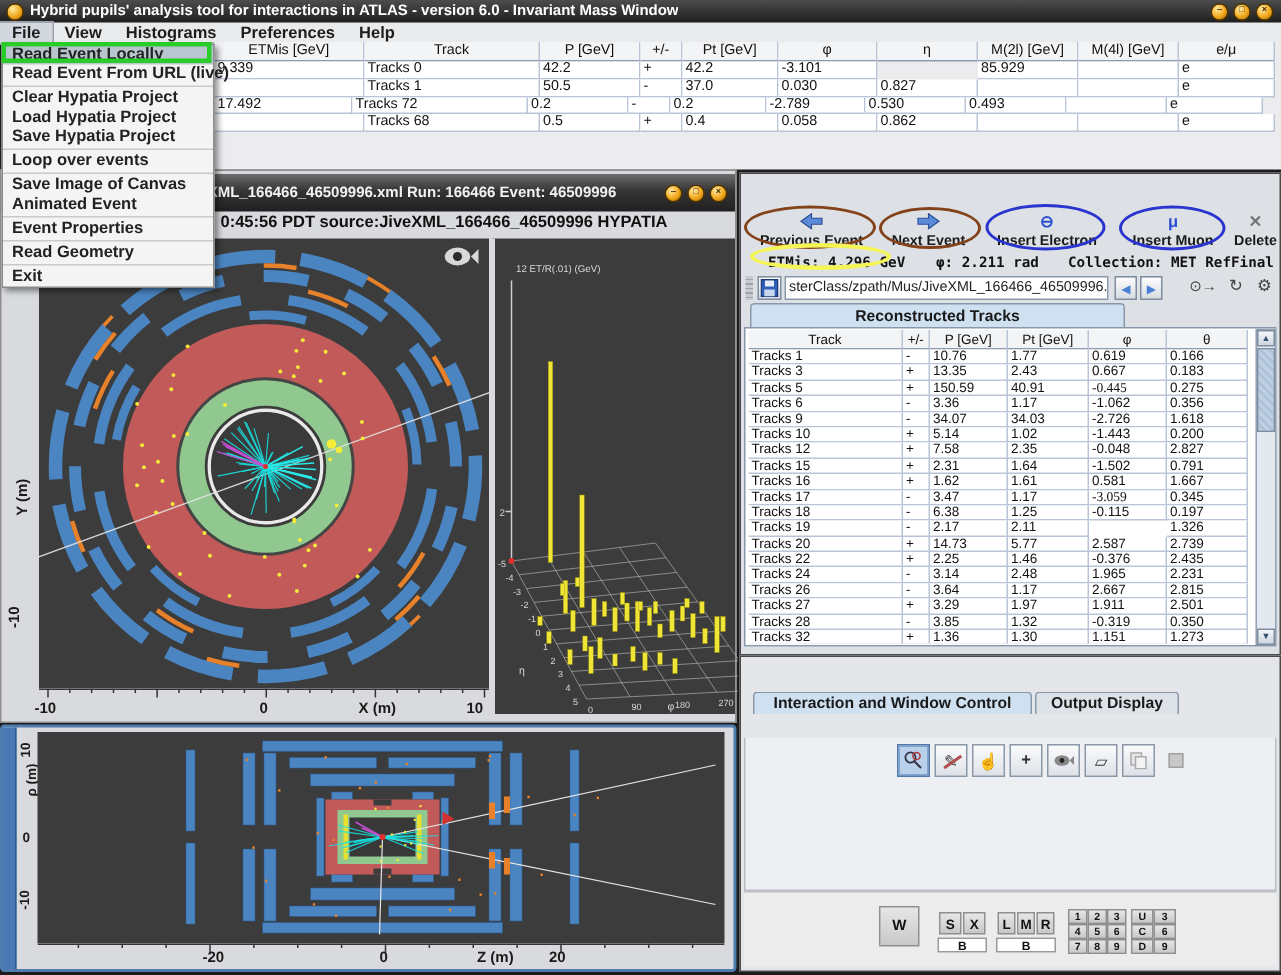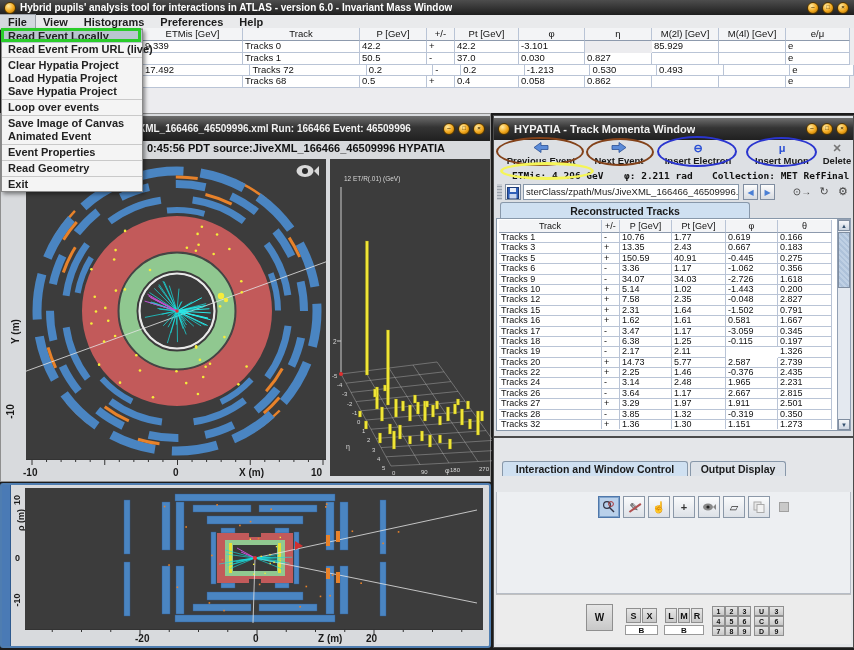--- a/index.html
+++ b/index.html
@@ -132,26 +132,26 @@
         <div class="tbl-cell" style="width: 67px;">50.5</div>
         <div class="tbl-cell" style="width: 28px;">-</div>
         <div class="tbl-cell" style="width: 64px;">37.0</div>
         <div class="tbl-cell" style="width: 66px;">0.030</div>
         <div class="tbl-cell" style="width: 67px;">0.827</div>
         <div class="tbl-cell" style="width: 67px;"></div>
         <div class="tbl-cell" style="width: 67px;"></div>
         <div class="tbl-cell" style="width: 64px;">e</div>
       </div>
       <div class="tbl-row" style="height: 11.8px; line-height: 10.8px;">
-        <div class="tbl-cell" style="width: 108px;">17.492</div>
+        <div class="tbl-cell" style="width: 92px;">17.492</div>
         <div class="tbl-cell" style="width: 117px;">Tracks 72</div>
         <div class="tbl-cell" style="width: 67px;">0.2</div>
         <div class="tbl-cell" style="width: 28px;">-</div>
         <div class="tbl-cell" style="width: 64px;">0.2</div>
-        <div class="tbl-cell" style="width: 66px;">-1.213</div>
+        <div class="tbl-cell" style="width: 66px;">-2.789</div>
         <div class="tbl-cell" style="width: 67px;">0.530</div>
         <div class="tbl-cell" style="width: 67px;">0.493</div>
         <div class="tbl-cell" style="width: 67px;"></div>
         <div class="tbl-cell" style="width: 64px;">e</div>
       </div>
       <div class="tbl-row" style="height: 11.8px; line-height: 10.8px;">
         <div class="tbl-cell" style="width: 100px;"></div>
         <div class="tbl-cell" style="width: 117px;">Tracks 68</div>
         <div class="tbl-cell" style="width: 67px;">0.5</div>
         <div class="tbl-cell" style="width: 28px;">+</div>
@@ -544,29 +544,20 @@
         <line x1="407.5" y1="0" x2="407.5" y2="3" stroke="#333" stroke-width="1"></line>
         <line x1="436.75" y1="0" x2="436.75" y2="3" stroke="#333" stroke-width="1"></line>
       </svg>
     <span class="abs axis-label" style="left:133px;top:148px;">-20</span>
     <span class="abs axis-label" style="left:251px;top:148px;">0</span>
     <span class="abs axis-label" style="left:316px;top:148px;">Z (m)</span>
     <span class="abs axis-label" style="left:364px;top:148px;">20</span>
   </div>
 
   <div class="abs" id="track-window">
-    <div class="abs win-title" style="left:0;top:2px;width:359px;height:22px;">
-      <span class="sphere"></span>
-      <span class="nowrap">HYPATIA - Track Momenta Window</span>
-      <span class="winbtns">
-        <span class="wbtn">‒</span>
-        <span class="wbtn">□</span>
-        <span class="wbtn">×</span>
-      </span>
-    </div>
 
     <div class="tool-item" style="left:4px;top:26px;width:86px;">
       <div class="ticon">
         <svg width="16" height="11">
             <path d="M15 3.5 L8 3.5 L8 0.5 L1 5.5 L8 10.5 L8 7.5 L15 7.5 Z" fill="#5b8bd8" stroke="#2a4f94" stroke-width="0.8"></path>
           </svg>
       </div>
       <div class="tlabel">Previous Event</div>
     </div>
     <div class="tool-item" style="left:90px;top:26px;width:70px;">
@@ -634,21 +625,21 @@
             <div class="tbl-cell" style="width: 52px;">13.35</div>
             <div class="tbl-cell" style="width: 54px;">2.43</div>
             <div class="tbl-cell" style="width: 52px;">0.667</div>
             <div class="tbl-cell" style="width: 54px;">0.183</div>
           </div>
           <div class="tbl-row" style="height: 10.4px; line-height: 9.4px;">
             <div class="tbl-cell" style="width: 103px;">Tracks 5</div>
             <div class="tbl-cell" style="width: 18px;">+</div>
             <div class="tbl-cell" style="width: 52px;">150.59</div>
             <div class="tbl-cell" style="width: 54px;">40.91</div>
-            <div class="tbl-cell" style="width: 52px;">-0.445</div>
+            <div class="tbl-cell" style="width: 52px; font-family: Liberation Serif, serif;">-0.445</div>
             <div class="tbl-cell" style="width: 54px;">0.275</div>
           </div>
           <div class="tbl-row" style="height: 10.4px; line-height: 9.4px;">
             <div class="tbl-cell" style="width: 103px;">Tracks 6</div>
             <div class="tbl-cell" style="width: 18px;">-</div>
             <div class="tbl-cell" style="width: 52px;">3.36</div>
             <div class="tbl-cell" style="width: 54px;">1.17</div>
             <div class="tbl-cell" style="width: 52px;">-1.062</div>
             <div class="tbl-cell" style="width: 54px;">0.356</div>
           </div>
@@ -690,21 +681,21 @@
             <div class="tbl-cell" style="width: 52px;">1.62</div>
             <div class="tbl-cell" style="width: 54px;">1.61</div>
             <div class="tbl-cell" style="width: 52px;">0.581</div>
             <div class="tbl-cell" style="width: 54px;">1.667</div>
           </div>
           <div class="tbl-row" style="height: 10.4px; line-height: 9.4px;">
             <div class="tbl-cell" style="width: 103px;">Tracks 17</div>
             <div class="tbl-cell" style="width: 18px;">-</div>
             <div class="tbl-cell" style="width: 52px;">3.47</div>
             <div class="tbl-cell" style="width: 54px;">1.17</div>
-            <div class="tbl-cell" style="width: 52px;">-3.059</div>
+            <div class="tbl-cell" style="width: 52px; font-family: Liberation Serif, serif;">-3.059</div>
             <div class="tbl-cell" style="width: 54px;">0.345</div>
           </div>
           <div class="tbl-row" style="height: 10.4px; line-height: 9.4px;">
             <div class="tbl-cell" style="width: 103px;">Tracks 18</div>
             <div class="tbl-cell" style="width: 18px;">-</div>
             <div class="tbl-cell" style="width: 52px;">6.38</div>
             <div class="tbl-cell" style="width: 54px;">1.25</div>
             <div class="tbl-cell" style="width: 52px;">-0.115</div>
             <div class="tbl-cell" style="width: 54px;">0.197</div>
           </div>

